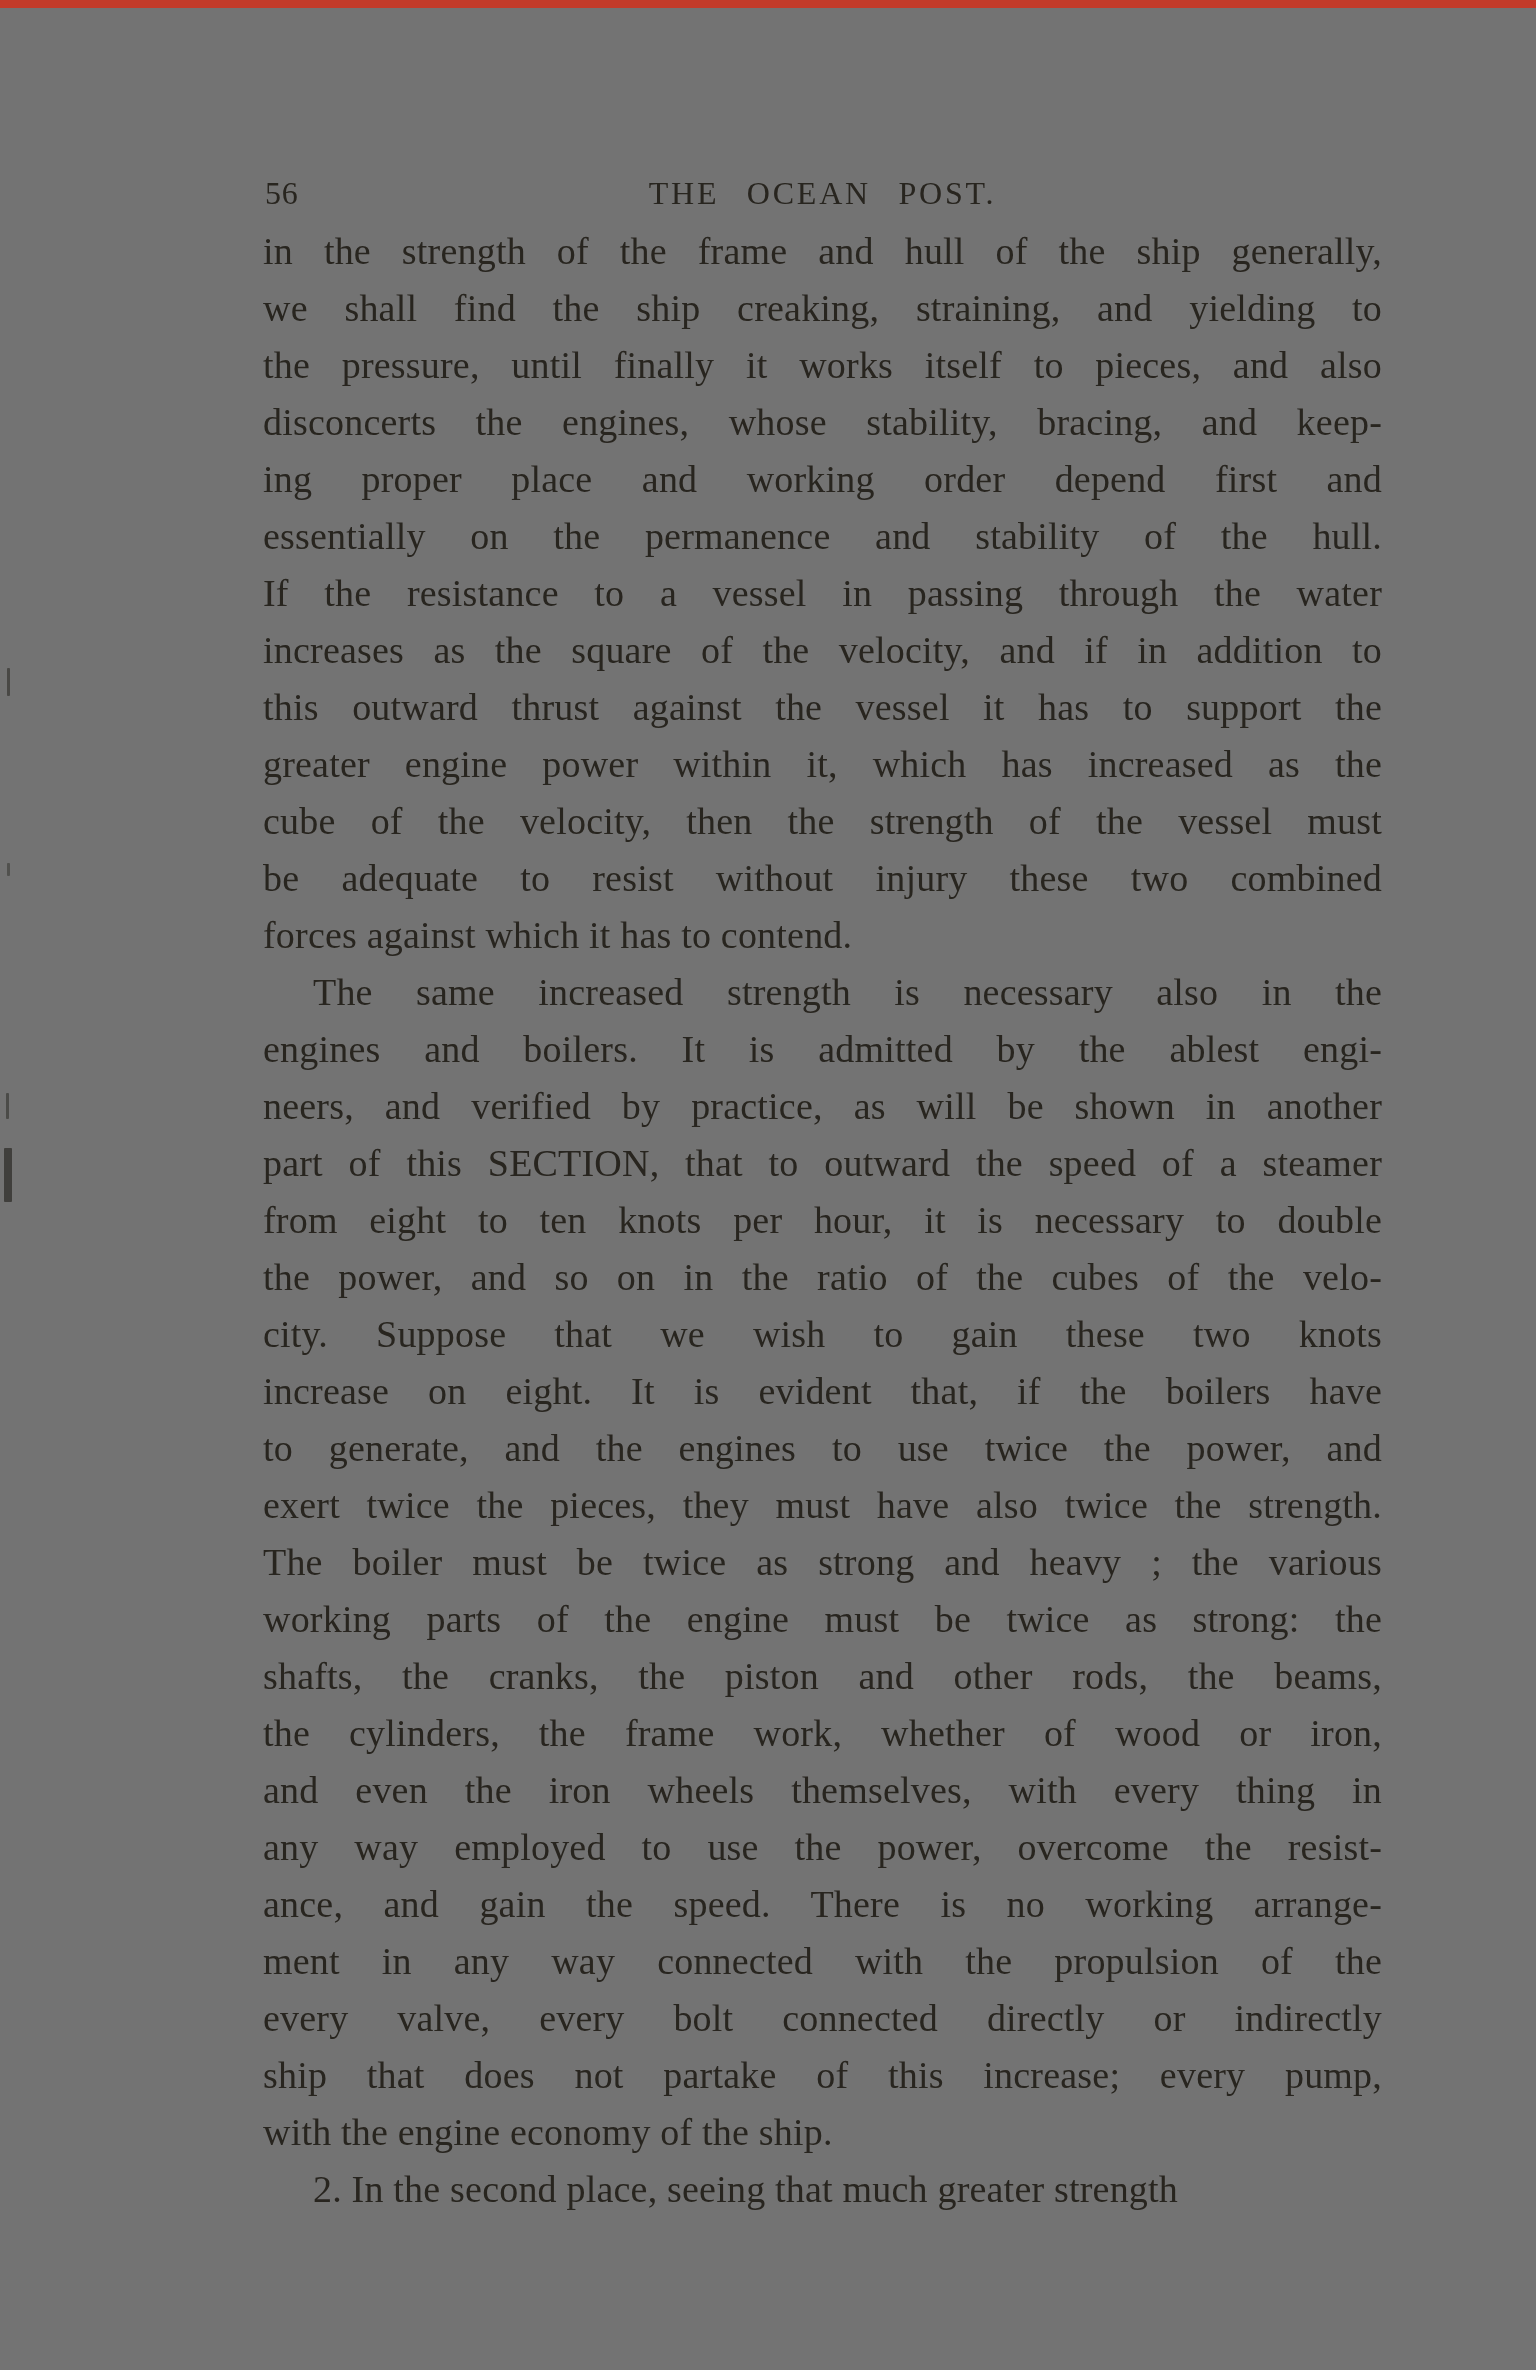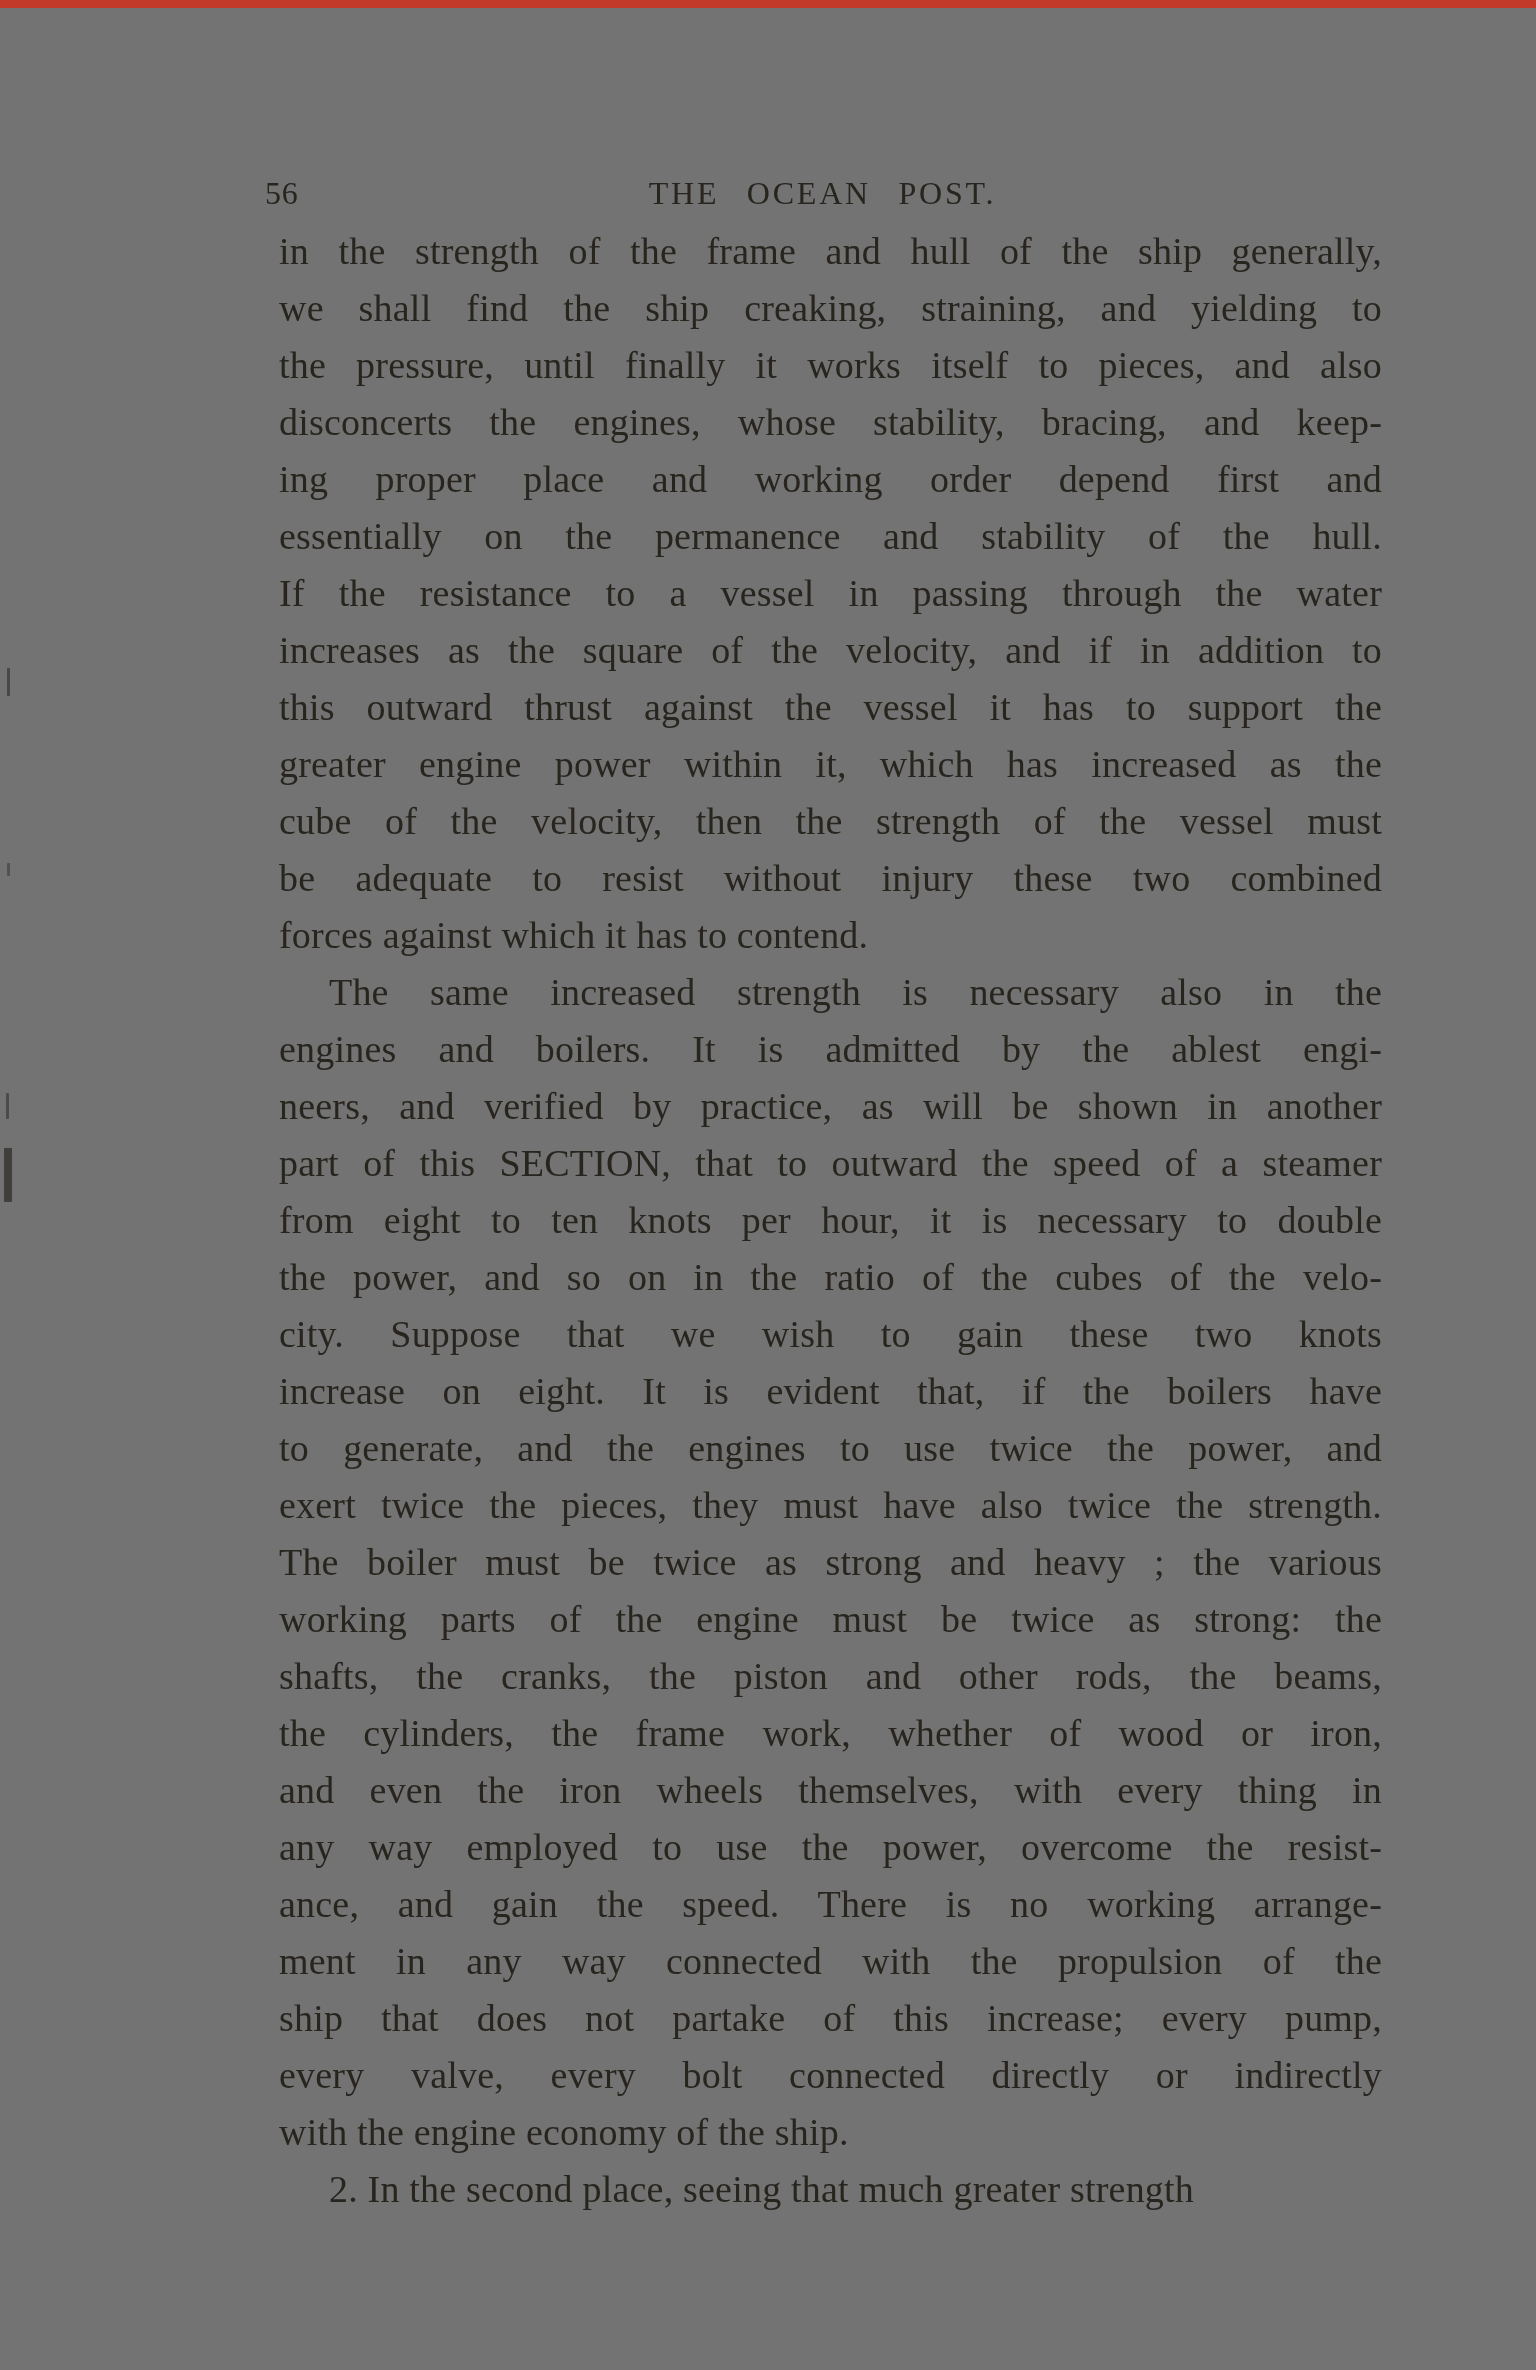--- a/index.html
+++ b/index.html
@@ -39,21 +39,20 @@
     display: block;
     text-align: center;
     letter-spacing: 2.8px;
     word-spacing: 16.7px;
   }
   .paragraph { margin: 0; }
   .line {
     font-size: 38px;
     line-height: 57px;
     letter-spacing: 0.2px;
-    margin-left: 16px;
   }
   .just {
     text-align: justify;
     text-align-last: justify;
   }
   .indent { text-indent: 50px; }
   .mark {
     position: absolute;
     background: #3b3a36;
     border-radius: 0.9px;
@@ -107,22 +106,22 @@
           <div class="line just">to generate, and the engines to use twice the power, and</div>
           <div class="line just">exert twice the pieces, they must have also twice the strength.</div>
           <div class="line just">The boiler must be twice as strong and heavy ; the various</div>
           <div class="line just">working parts of the engine must be twice as strong: the</div>
           <div class="line just">shafts, the cranks, the piston and other rods, the beams,</div>
           <div class="line just">the cylinders, the frame work, whether of wood or iron,</div>
           <div class="line just">and even the iron wheels themselves, with every thing in</div>
           <div class="line just">any way employed to use the power, overcome the resist-</div>
           <div class="line just">ance, and gain the speed. There is no working arrange-</div>
           <div class="line just">ment in any way connected with the propulsion of the</div>
+          <div class="line just">every valve, every bolt connected directly or indirectly</div>
           <div class="line just">ship that does not partake of this increase; every pump,</div>
-          <div class="line just">every valve, every bolt connected directly or indirectly</div>
           <div class="line">with the engine economy of the ship.</div>
         </div>
         <div class="paragraph">
           <div class="line indent">2. In the second place, seeing that much greater strength</div>
         </div>
       </div>
   </div>
 </div>
 
 

